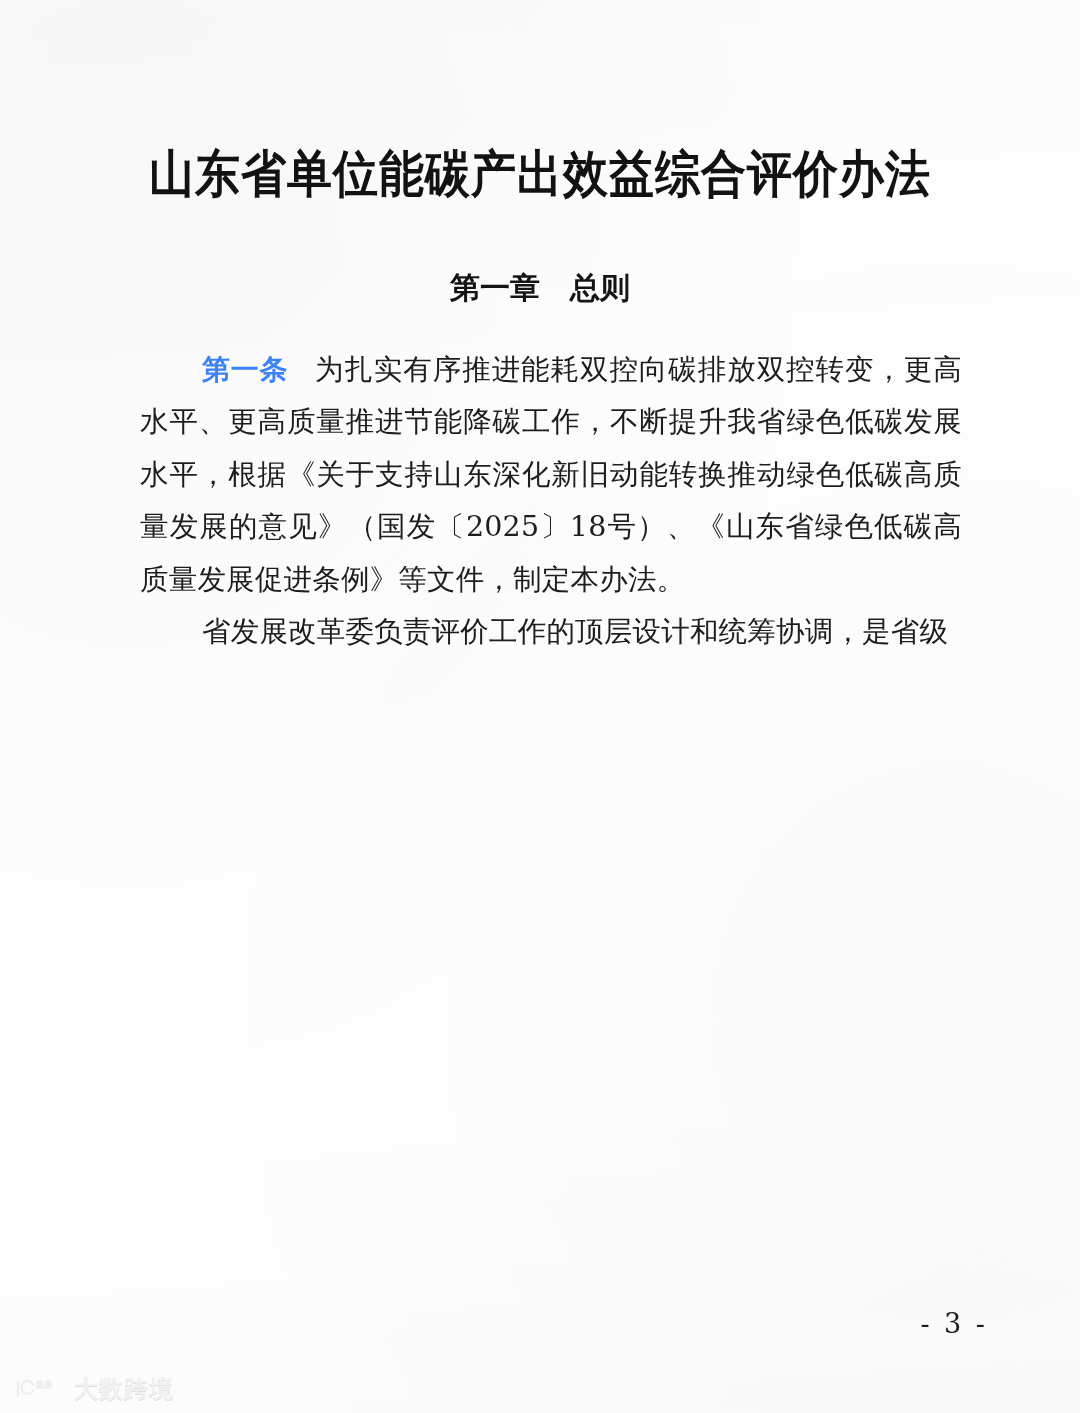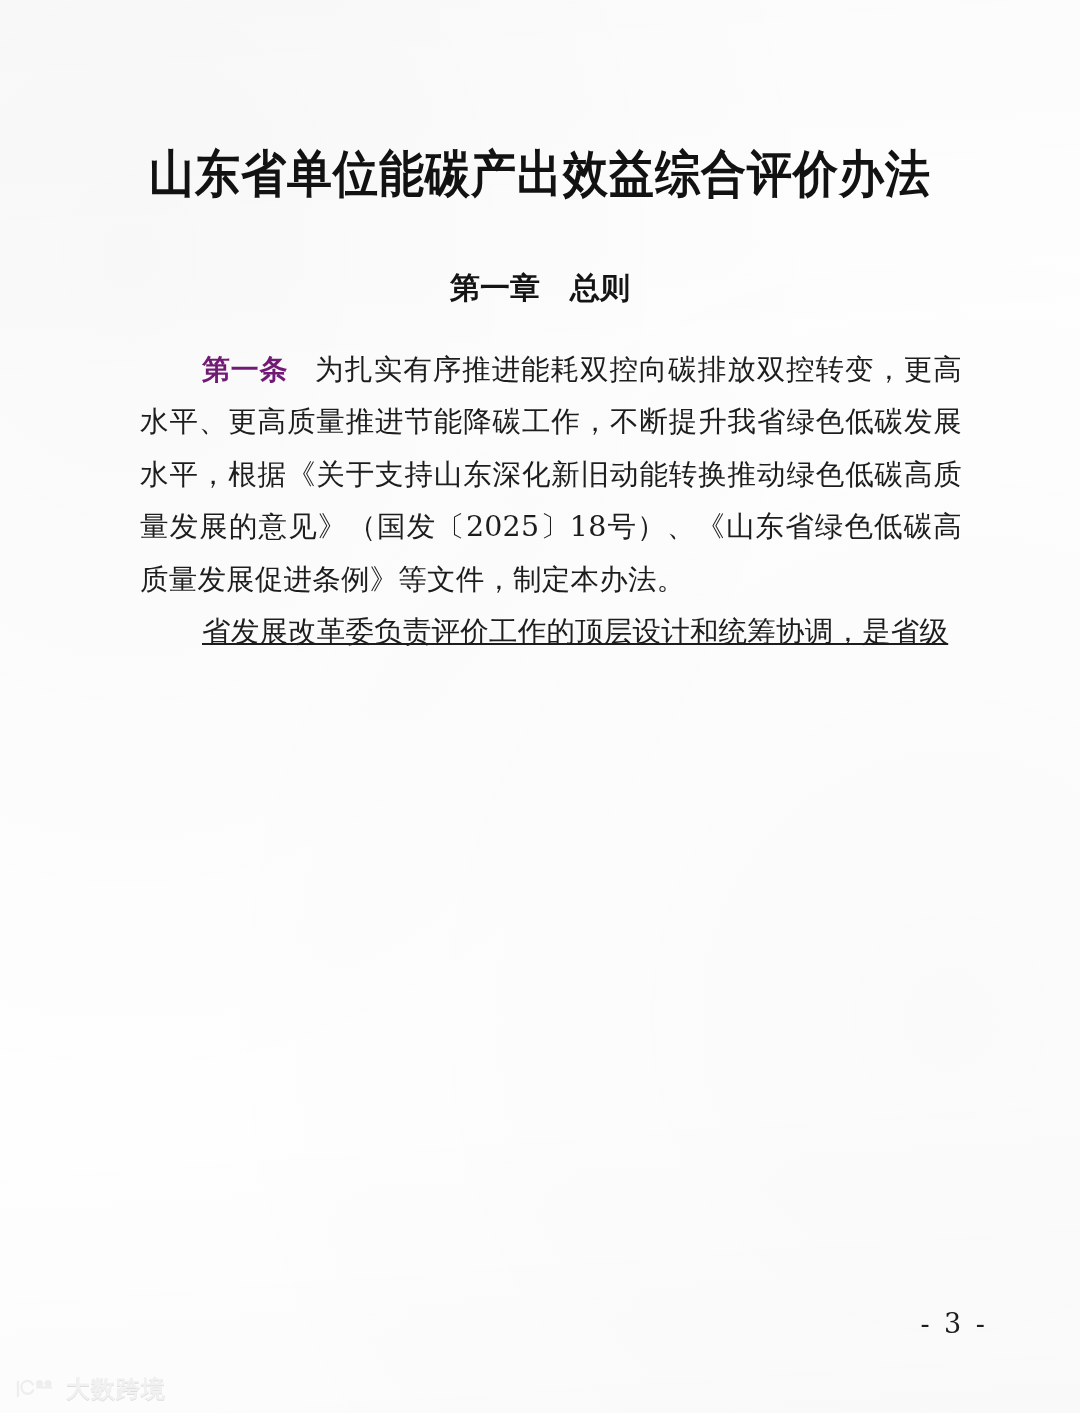--- a/index.html
+++ b/index.html
@@ -89,33 +89,32 @@
 
   .article + .article {
     margin-top: 0;
   }
 
   .art-label {
     font-family: "DejaVu Sans", "Liberation Sans", sans-serif;
     font-weight: 700;
     font-size: 28px;
     letter-spacing: 0px;
-    color: #701a75;
+    color: #3b82f6;
     margin-top: 28px;
   }
 
   .art-gap {
     display: inline-block;
     width: 26px;
   }
 
   
   .article.cont {
     text-indent: 62px;
-    text-decoration: underline;
   }
 
   
   .page-number {
     position: absolute;
     right: 92px;
     top: 1308px;
     font-family: "DejaVu Serif", "Liberation Serif", serif;
     font-size: 27px;
     letter-spacing: 3px;
@@ -123,21 +122,21 @@
     white-space: pre;
   }
 
   
   .watermark {
     position: absolute;
     left: 14px;
     bottom: 8px;
     display: flex;
     align-items: center;
-    gap: 8px;
+    gap: 16px;
     opacity: 0.9;
     pointer-events: none;
   }
   .watermark .wm-logo {
     width: 44px;
     height: 28px;
     display: block;
   }
   .watermark .wm-text {
     font-family: "DejaVu Sans", "Liberation Sans", sans-serif;

